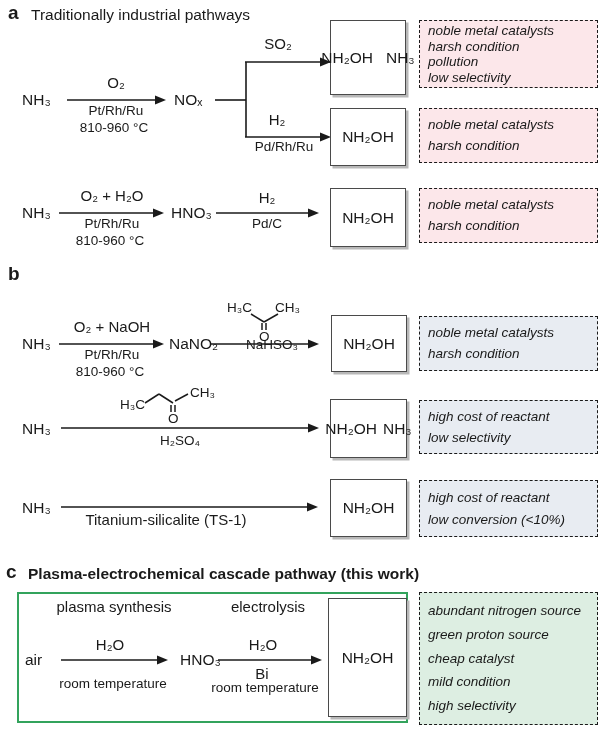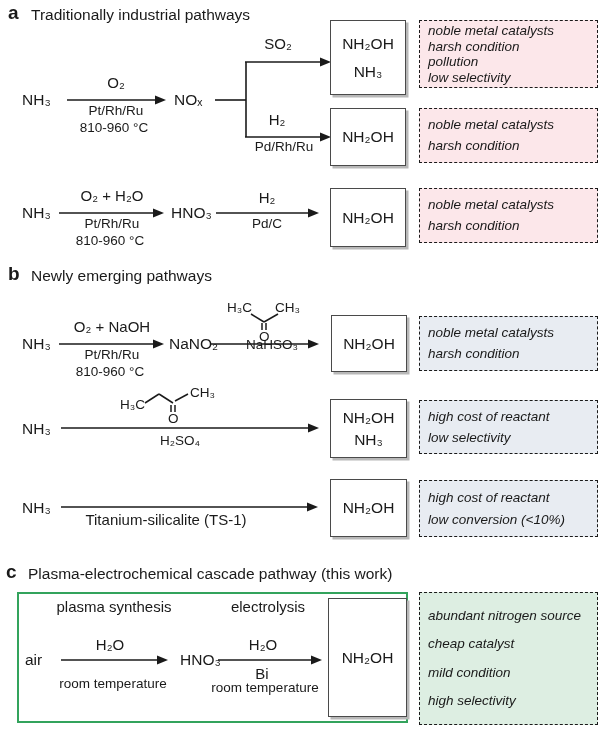--- a/index.html
+++ b/index.html
@@ -1,26 +1,26 @@
 <!DOCTYPE html>
 <html><head>
 <meta charset="utf-8">
 <style>
   html,body{margin:0;padding:0;background:#fff;}
   .canvas{position:relative;width:600px;height:729px;background:#fff;overflow:hidden;
           font-family:"Liberation Sans",sans-serif;color:#1a1a1a;}
   .plabel{position:absolute;font-size:19px;font-weight:bold;line-height:1;}
   .ptitle{position:absolute;font-size:15.5px;line-height:1.1;white-space:nowrap;}
-  .ptitle.bold{font-weight:normal;}
+  .ptitle.bold{font-weight:bold;}
   .chem{position:absolute;font-size:15.5px;white-space:nowrap;line-height:1;}
   .cl{position:absolute;transform:translateX(-50%);font-size:15px;white-space:nowrap;line-height:1;text-align:left;}
   .cond{font-size:13.5px;}
   .arrow{position:absolute;}
   .pbox{position:absolute;background:#fff;border:1.4px solid #4a4a4a;box-shadow:2.5px 2.5px 0 #b8b8b8;
-        display:flex;flex-direction:column;align-items:center;justify-content:center;}
+        display:flex;flex-direction:row;align-items:center;justify-content:center;}
   .pbox .chemline{font-size:15.5px;line-height:1;}
   .nbox{position:absolute;border:1.6px dashed #1a1a1a;box-sizing:border-box;
         display:flex;flex-direction:column;justify-content:space-evenly;padding:2px 8px;}
   .nbox .nline{font-style:italic;font-size:13.5px;line-height:1.15;white-space:nowrap;}
   .pink{background:#fce7ea;}
   .blue{background:#e8ecf2;}
   .greenfill{background:#ddeee2;}
   .greenbox{position:absolute;border:2px solid #33a35c;box-sizing:border-box;background:#fff;}
   .struct{position:absolute;}
   .struct span{position:absolute;font-size:13.5px;line-height:1;white-space:nowrap;}
@@ -92,21 +92,20 @@
   <div class="cl cond" style="left:267px;top:217px">Pd/C</div>
   <div class="pbox" style="left:330px;top:188px;width:74px;height:57px">
     <div class="chemline">NH₂OH</div>
   </div>
   <div class="nbox pink" style="left:419px;top:188px;width:179px;height:55px">
     <div class="nline">noble metal catalysts</div>
     <div class="nline">harsh condition</div>
   </div>
 
   <div class="plabel" style="left:8px;top:264px">b</div>
-  <div class="ptitle" style="left:31px;top:267px">Newly emerging pathways</div>
 
   <div class="chem" style="left:22px;top:336px">NH₃</div>
   <svg class="arrow" style="left:59px;top:338px" width="105" height="12">
     <line x1="0" y1="6" x2="95" y2="6" stroke="#1a1a1a" stroke-width="1.6"></line>
     <polygon points="94,1.5 105,6 94,10.5" fill="#1a1a1a"></polygon>
   </svg>
   <div class="cl" style="left:112px;top:319px">O₂ + NaOH</div>
   <div class="cl cond" style="left:112px;top:348px">Pt/Rh/Ru</div>
   <div class="cl cond" style="left:110px;top:365px">810-960 °C</div>
   <div class="chem" style="left:169px;top:336px">NaNO₂</div>
@@ -198,18 +197,19 @@
   </svg>
   <div class="cl" style="left:263px;top:637px">H₂O</div>
   <div class="cl" style="left:262px;top:666px">Bi</div>
   <div class="cl cond" style="left:265px;top:681px">room temperature</div>
 
   <div class="pbox" style="left:328px;top:598px;width:77px;height:117px">
     <div class="chemline">NH₂OH</div>
   </div>
   <div class="nbox greenfill" style="left:419px;top:592px;width:179px;height:133px">
     <div class="nline">abundant nitrogen source</div>
+    <div class="nline">green proton source</div>
     <div class="nline">cheap catalyst</div>
     <div class="nline">mild condition</div>
     <div class="nline">high selectivity</div>
   </div>
 
 </div>
 
 </body></html>

